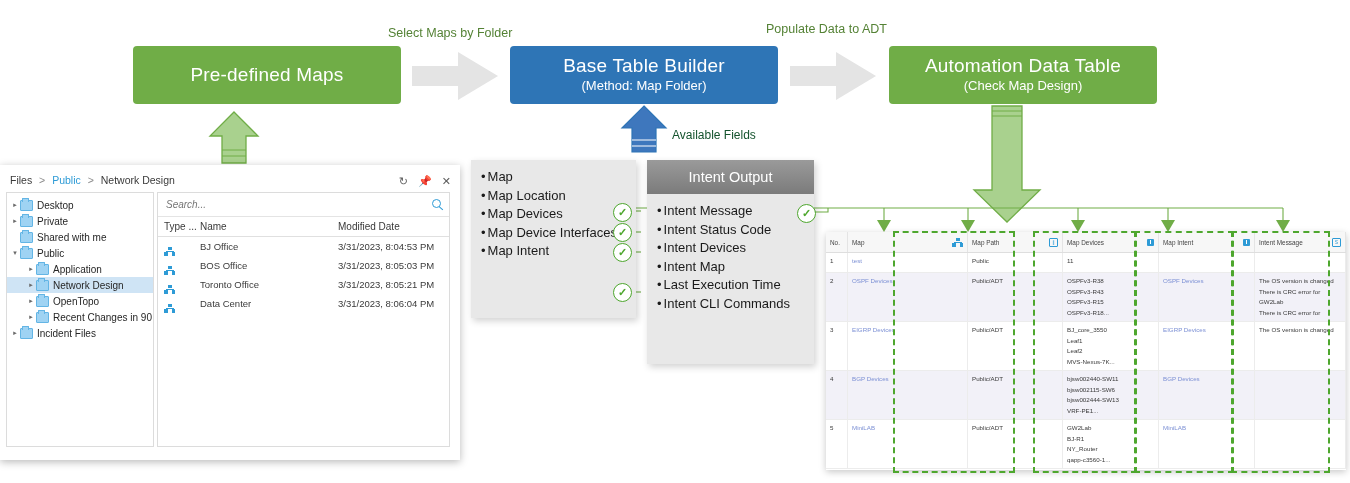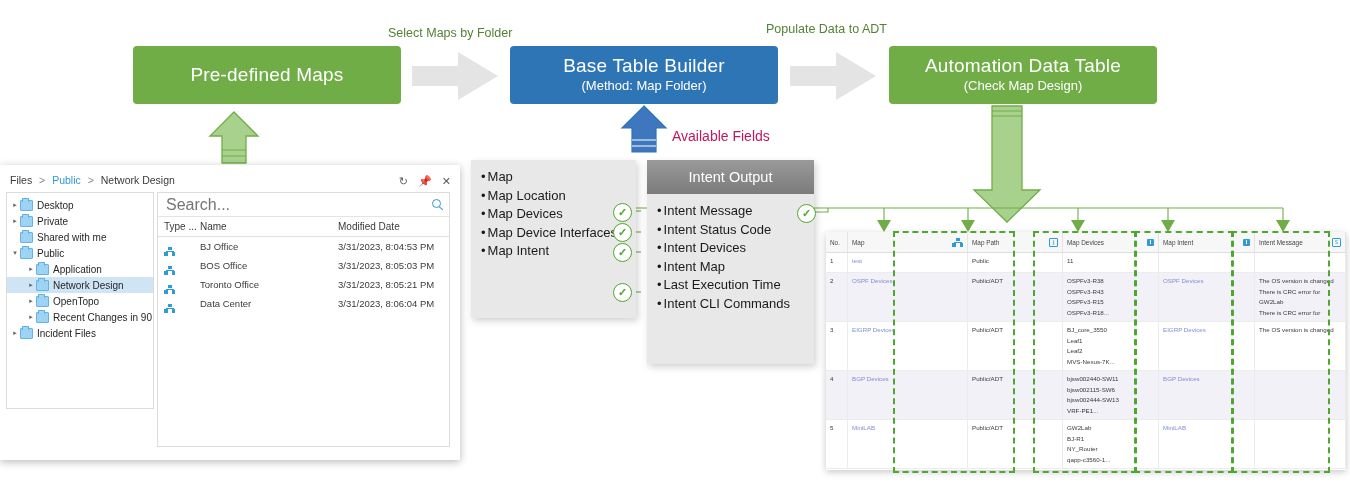--- a/index.html
+++ b/index.html
@@ -18,21 +18,21 @@
   }
   .flowbox .t1{font-size:19px;font-weight:400;letter-spacing:.2px;}
   .flowbox .t2{font-size:13px;font-weight:400;margin-top:2px;}
   .green{background:#70ad47;}
   .blue{background:#2e75b6;}
 
   .flowlabel{
     position:absolute;font-size:12.5px;color:#548235;white-space:nowrap;
   }
   .bluelabel{
-    position:absolute;font-size:14px;color:#be185d;white-space:nowrap;
+    position:absolute;font-size:12px;color:#14532d;white-space:nowrap;
   }
 
   
   .chev{position:absolute;}
 
   
   #explorer{
     position:absolute;left:0;top:165px;width:460px;height:295px;
     background:#ffffff;
     box-shadow:0 2px 8px rgba(0,0,0,.28);
@@ -40,21 +40,21 @@
   #explorer .crumb{
     position:absolute;left:10px;top:9px;font-size:10.5px;color:#3a3a3a;
   }
   #explorer .crumb a{color:#2e9bd6;text-decoration:none;}
   #explorer .crumb .sep{color:#8a8a8a;margin:0 4px;}
   #explorer .winbtns{
     position:absolute;right:9px;top:10px;font-size:11px;color:#5b5b5b;
     display:flex;gap:10px;align-items:center;
   }
   .tree{
-    position:absolute;left:6px;top:27px;width:148px;height:217px;
+    position:absolute;left:6px;top:27px;width:148px;height:255px;
     border:1px solid #dcdcdc;background:#fff;padding-top:4px;box-sizing:border-box;
     overflow:hidden;
   }
   .tnode{
     height:16px;display:flex;align-items:center;font-size:10px;color:#262626;
     padding-left:3px;white-space:nowrap;
   }
   .tnode.sel{background:#cfe4f5;}
   .tw{width:10px;display:inline-block;text-align:center;font-size:7px;color:#6a6a6a;flex:none;}
   .fold{
@@ -70,21 +70,21 @@
 
   .listpane{
     position:absolute;left:157px;top:27px;width:293px;height:255px;
     border:1px solid #dcdcdc;background:#fff;box-sizing:border-box;overflow:hidden;
   }
   .searchrow{
     height:23px;border-bottom:1px solid #e4e4e4;display:flex;align-items:center;
     padding:0 6px;justify-content:space-between;
   }
   .searchrow input{
-    border:none;outline:none;font-size:16px;color:#a6a6a6;
+    border:none;outline:none;font-size:10px;font-style:italic;color:#a6a6a6;
     font-family:"Liberation Sans",sans-serif;width:230px;background:transparent;
   }
   .maghandle{width:11px;height:11px;position:relative;flex:none;}
   .maghandle i{
     position:absolute;left:0;top:0;width:7px;height:7px;border:1.4px solid #2e9bd6;
     border-radius:50%;
   }
   .maghandle b{
     position:absolute;left:6.5px;top:7px;width:4.5px;height:1.4px;background:#2e9bd6;
     transform:rotate(42deg);transform-origin:left center;

